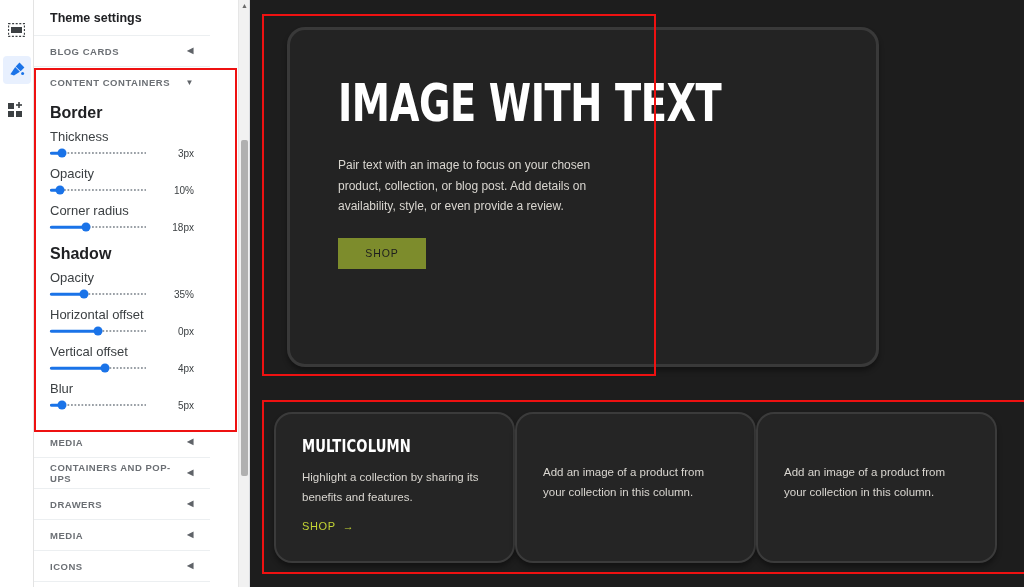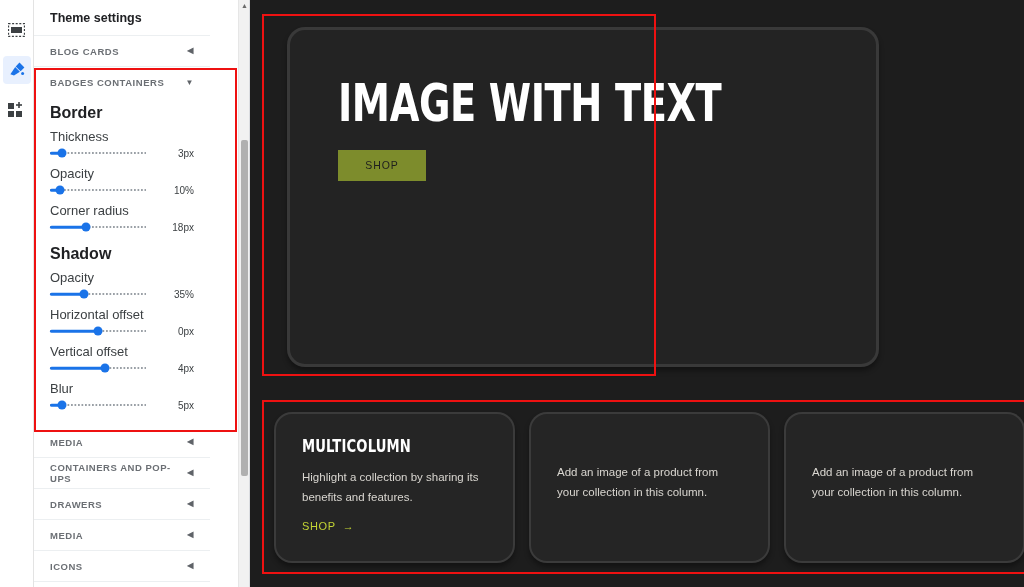--- a/index.html
+++ b/index.html
@@ -136,21 +136,21 @@
   .shop-btn {
     margin-top: 21px; width: 88px; height: 31px;
     background: #7d8c2c; color: #1e1e1e;
     font-size: 10.5px; letter-spacing: .09em;
     display: flex; align-items: center; justify-content: center;
   }
 
   .multi-wrap { position: absolute; left: 12px; top: 400px; width: 1012px; height: 187px; }
   .multi-inner {
     position: absolute; left: 12px; top: 12px;
-    display: flex; gap: 14px;
+    display: flex; 
   }
   .mc-card {
     width: 241px; height: 151px;
     background: #252525;
     border: 2px solid rgba(255,255,255,0.10);
     border-radius: 18px;
     box-shadow: 0 4px 5px rgba(0,0,0,0.35);
     padding: 22px 26px 0 26px;
   }
   .mc-title {
@@ -200,21 +200,21 @@
     <div class="panel-inner">
 
       <div class="panel-title">Theme settings</div>
 
       <div class="section-row">
         <span>BLOG CARDS</span>
         <span class="chev">◀</span>
       </div>
 
       <div class="section-row expanded">
-        <span>BADGES CONTAINERS</span>
+        <span>CONTENT CONTAINERS</span>
         <span class="chev">▼</span>
       </div>
 
       <div class="group">
         <div class="group-head">Border</div>
 
         <div class="field">
           <div class="field-label">Thickness</div>
           <div class="slider-row">
             <div class="slider">
@@ -335,20 +335,21 @@
 
     <div class="annot" style="left:0px; top:68px; width:203px; height:364px;"></div>
   </div>
 
   <div class="preview">
 
     <div class="hero-wrap">
       <div class="hero-card">
         <div class="hero-content">
           <div class="hero-title">IMAGE WITH TEXT</div>
+          <div class="hero-body">Pair text with an image to focus on your chosen product, collection, or blog post. Add details on availability, style, or even provide a review.</div>
           <div class="shop-btn">SHOP</div>
         </div>
       </div>
     </div>
 
     <div class="multi-wrap">
       <div class="multi-inner">
         <div class="mc-card">
           <div class="mc-title">MULTICOLUMN</div>
           <div class="mc-body">Highlight a collection by sharing its benefits and features.</div>

